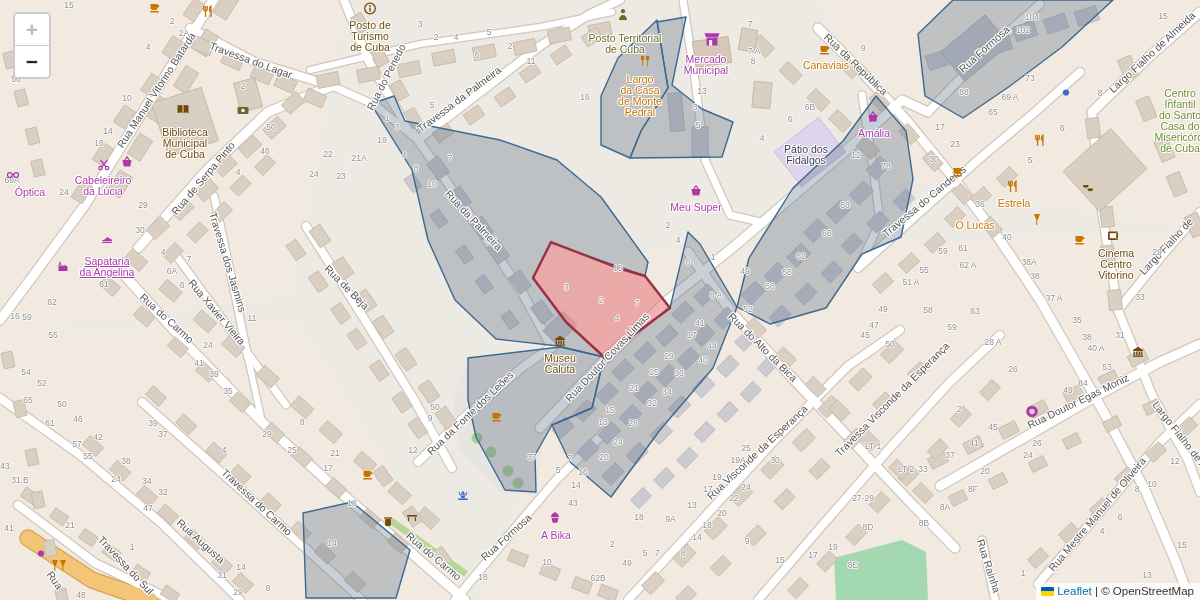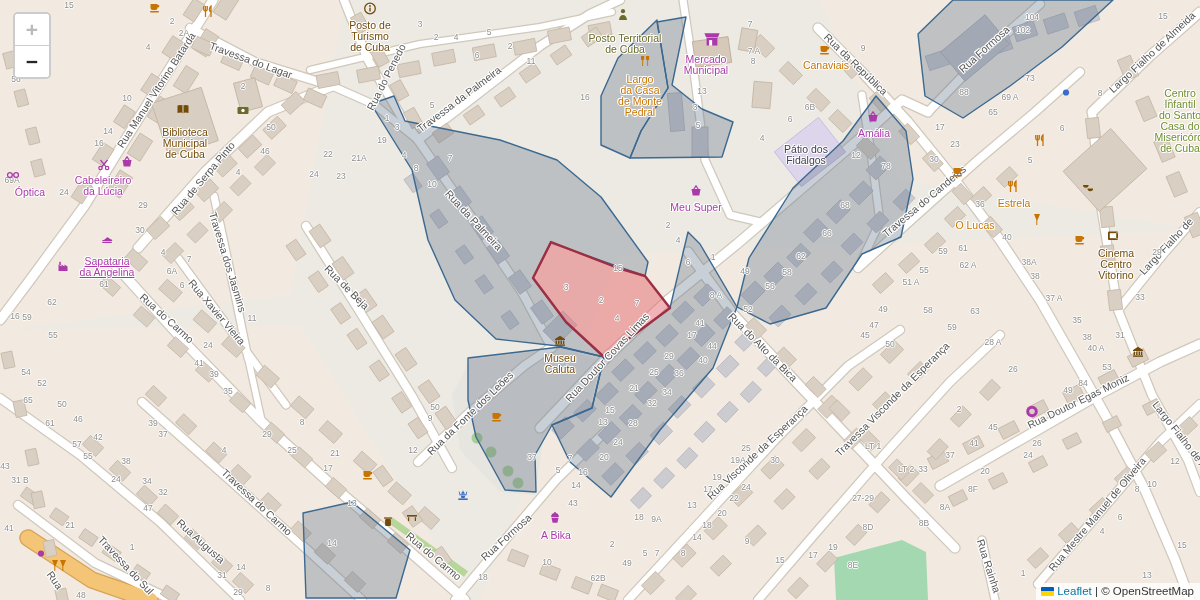--- a/index.html
+++ b/index.html
@@ -544,21 +544,21 @@
       <div class="hnum" style="left: 746px; top: 448px;">25</div>
       <div class="hnum" style="left: 738px; top: 460px;">19A</div>
       <div class="hnum" style="left: 775px; top: 460px;">30</div>
       <div class="hnum" style="left: 717px; top: 477px;">19</div>
       <div class="hnum" style="left: 708px; top: 489px;">17</div>
       <div class="hnum" style="left: 746px; top: 487px;">24</div>
       <div class="hnum" style="left: 734px; top: 498px;">22</div>
       <div class="hnum" style="left: 692px; top: 505px;">13</div>
       <div class="hnum" style="left: 722px; top: 513px;">20</div>
       <div class="hnum" style="left: 639px; top: 517px;">18</div>
-      <div class="hnum" style="left: 644px; top: 519px; padding-left: 25px;">9A</div>
+      <div class="hnum" style="left: 658px; top: 519px; padding-left: 25px;">9A</div>
       <div class="hnum" style="left: 707px; top: 525px;">18</div>
       <div class="hnum" style="left: 697px; top: 537px;">14</div>
       <div class="hnum" style="left: 747px; top: 541px;">9</div>
       <div class="hnum" style="left: 612px; top: 544px;">2</div>
       <div class="hnum" style="left: 645px; top: 553px;">5</div>
       <div class="hnum" style="left: 657px; top: 553px;">7</div>
       <div class="hnum" style="left: 627px; top: 563px;">49</div>
       <div class="hnum" style="left: 683px; top: 553px;">8</div>
       <div class="hnum" style="left: 780px; top: 560px;">15</div>
       <div class="hnum" style="left: 813px; top: 555px;">17</div>

